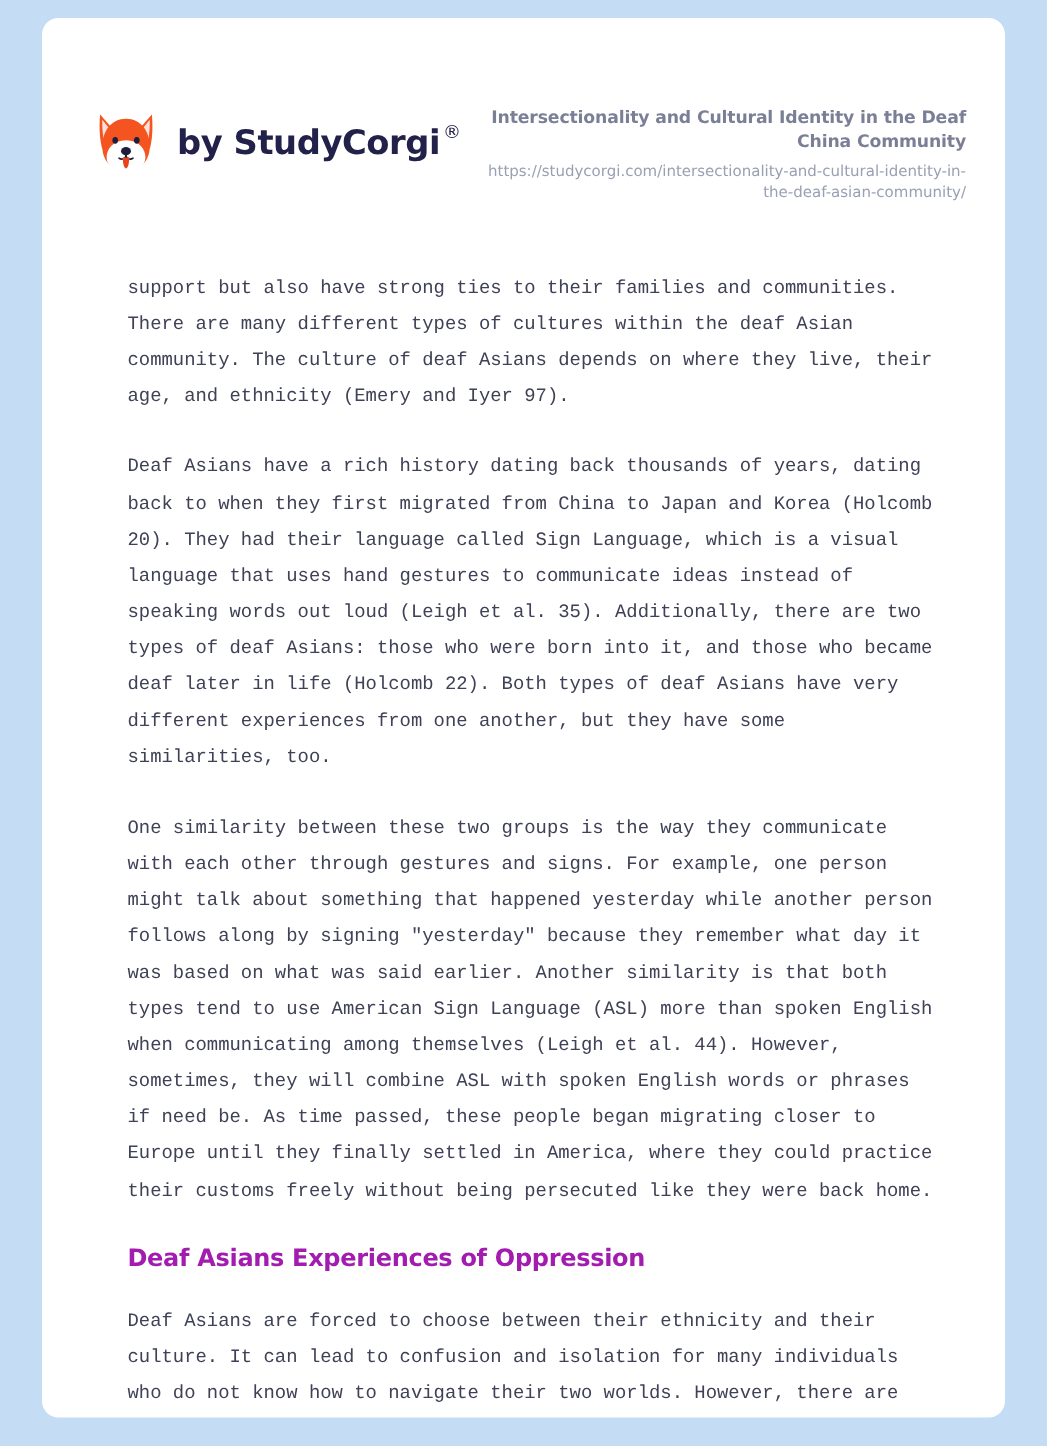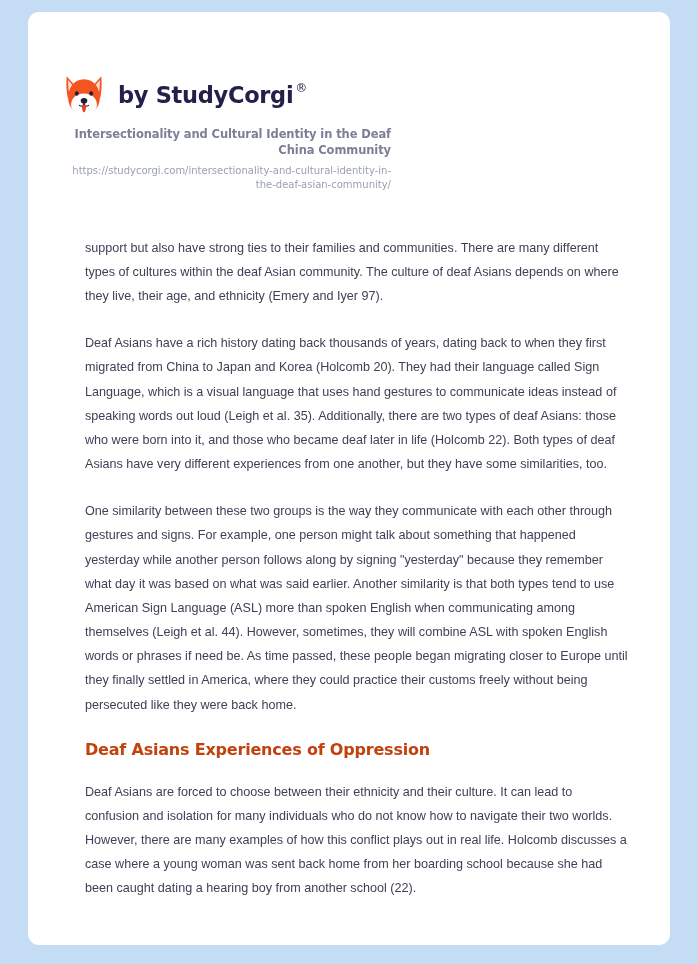--- a/index.html
+++ b/index.html
@@ -24,21 +24,20 @@
     box-sizing: border-box;
     overflow: hidden;
   }
   
   .doc-header {
     display: flex;
     align-items: flex-start;
     justify-content: space-between;
     padding: 50px 26px 0 33px;
     box-sizing: border-box;
-    flex-direction: column;
   }
   .brand {
     display: flex;
     align-items: center;
     flex: 0 0 auto;
     padding-top: 10px;
   }
   .corgi-logo {
     width: 46px;
     height: 46px;
@@ -86,32 +85,32 @@
     line-height: 1.4;
     margin: 5px 0 0 0;
     word-break: break-word;
   }
   
   .doc-body {
     padding: 44px 42px 0 57px;
     box-sizing: border-box;
   }
   .doc-body p {
-    font-family: Liberation Sans, sans-serif;
+    font-family: Liberation Mono, monospace;
     font-size: 12.6px;
     line-height: 1.92;
     color: #3f4156;
     margin: 0 0 23px 0;
     text-align: left;
   }
   .doc-body h2 {
     font-family: "DejaVu Sans", sans-serif;
     font-size: 16px;
     font-weight: bold;
-    color: #c2410c;
+    color: #a21caf;
     margin: 20px 0 19px 0;
     letter-spacing: -0.2px;
     line-height: 1.3;
   }
 </style>
 </head>
 <body>
 
 <div class="page-card">
 

